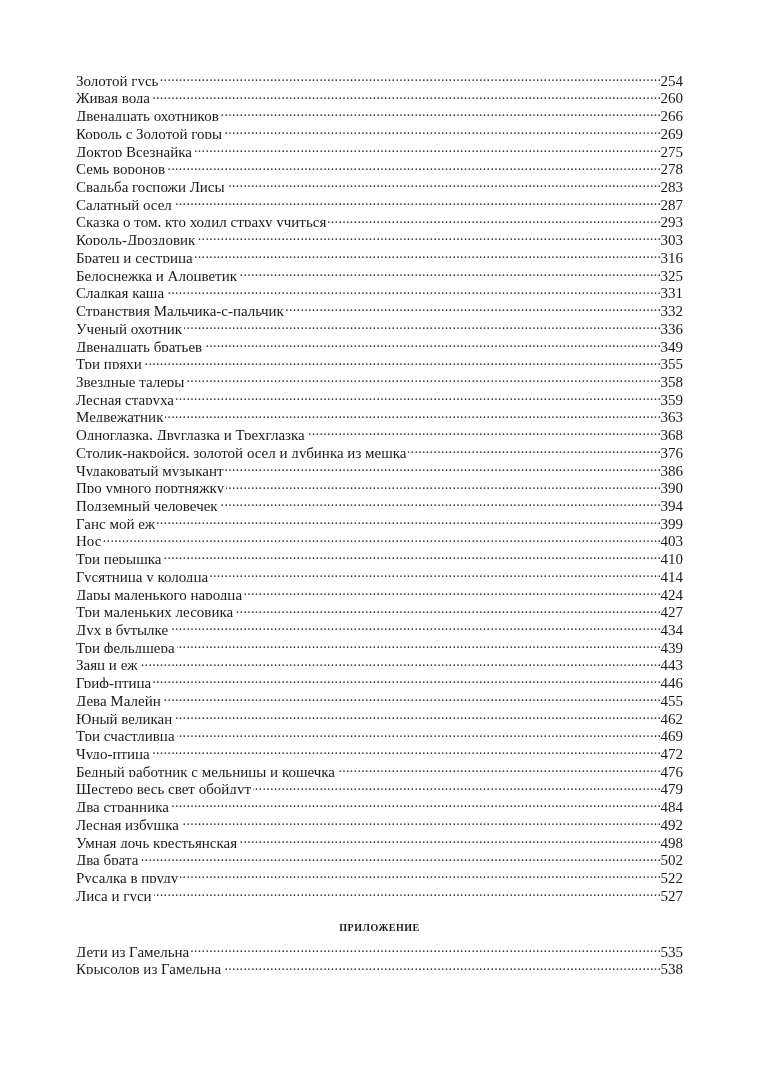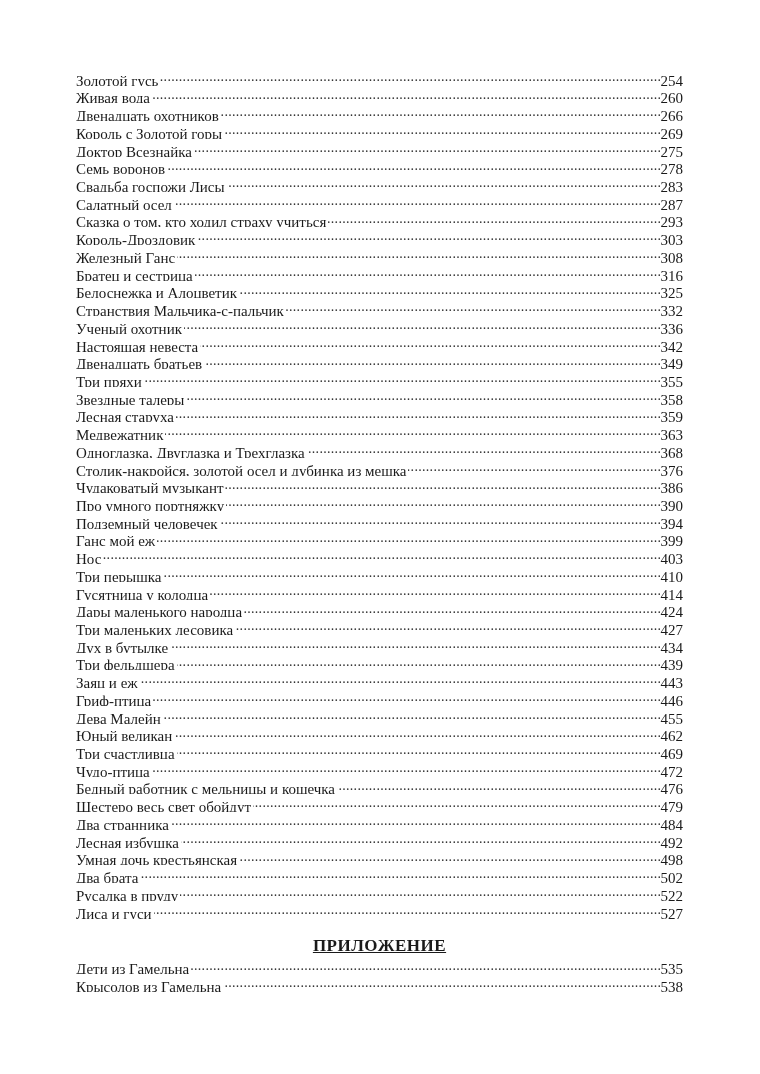--- a/index.html
+++ b/index.html
@@ -55,28 +55,27 @@
       font-size: 14px;
       color: #333;
     }
     .toc-page {
       flex: 0 0 auto;
       padding-left: 1px;
       text-align: left;
     }
     .section-heading {
       text-align: center;
-      font-size: 17px;
+      font-size: 10px;
       font-weight: bold;
       letter-spacing: 0.5px;
       height: 22px;
       line-height: 22px;
       margin-top: 16px;
       margin-bottom: 0;
-      text-decoration: underline;
     }
   </style>
 </head>
 <body>
 
 <div class="page">
   <ul class="toc-list" id="main-list">
       <li class="toc-row">
         <span class="toc-title">Золотой гусь</span>
         <span class="toc-leader"></span>
@@ -121,48 +120,43 @@
         <span class="toc-title">Сказка о том, кто ходил страху учиться</span>
         <span class="toc-leader"></span>
         <span class="toc-page">293</span>
       </li>
       <li class="toc-row">
         <span class="toc-title">Король-Дроздовик</span>
         <span class="toc-leader"></span>
         <span class="toc-page">303</span>
       </li>
       <li class="toc-row">
-        <span class="toc-title">Железный Ганс</span>
-        <span class="toc-leader"></span>
-        <span class="toc-page">308</span>
-      </li>
-      <li class="toc-row">
         <span class="toc-title">Братец и сестрица</span>
         <span class="toc-leader"></span>
         <span class="toc-page">316</span>
       </li>
       <li class="toc-row">
         <span class="toc-title">Белоснежка и Алоцветик</span>
         <span class="toc-leader"></span>
         <span class="toc-page">325</span>
       </li>
       <li class="toc-row">
+        <span class="toc-title">Сладкая каша</span>
+        <span class="toc-leader"></span>
+        <span class="toc-page">331</span>
+      </li>
+      <li class="toc-row">
         <span class="toc-title">Странствия Мальчика-с-пальчик</span>
         <span class="toc-leader"></span>
         <span class="toc-page">332</span>
       </li>
       <li class="toc-row">
         <span class="toc-title">Ученый охотник</span>
         <span class="toc-leader"></span>
         <span class="toc-page">336</span>
-      </li>
-      <li class="toc-row">
-        <span class="toc-title">Настоящая невеста</span>
-        <span class="toc-leader"></span>
-        <span class="toc-page">342</span>
       </li>
       <li class="toc-row">
         <span class="toc-title">Двенадцать братьев</span>
         <span class="toc-leader"></span>
         <span class="toc-page">349</span>
       </li>
       <li class="toc-row">
         <span class="toc-title">Три пряхи</span>
         <span class="toc-leader"></span>
         <span class="toc-page">355</span>

